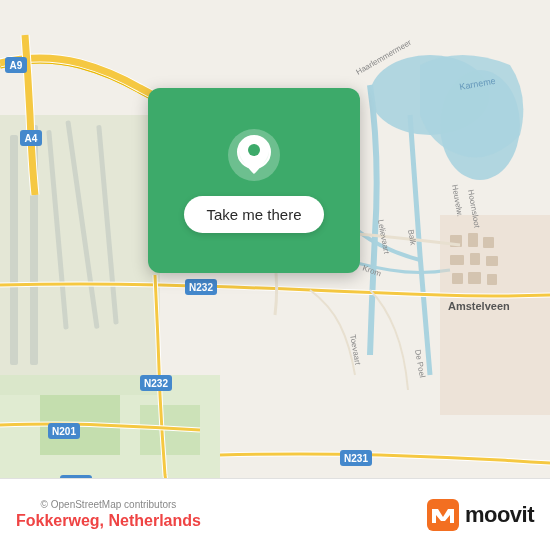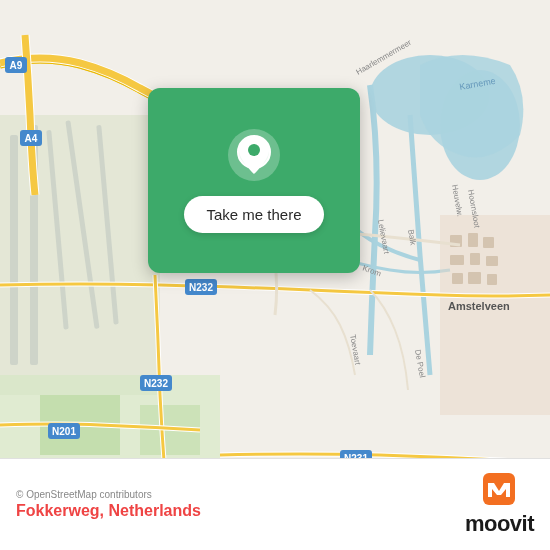--- a/index.html
+++ b/index.html
@@ -57,27 +57,28 @@
       font-weight: 500;
       cursor: pointer;
       white-space: nowrap;
       box-shadow: 0 2px 6px rgba(0,0,0,0.15);
     }
 
     
     #bottom-bar {
       position: absolute;
       bottom: 0; left: 0; right: 0;
-      height: 92px;
+      height: 72px;
       background: white;
       border-top: 1px solid #e0e0e0;
       display: flex;
       align-items: center;
       justify-content: space-between;
       padding: 0 16px;
+      text-align: center;
     }
 
     #bottom-left {
       display: flex;
       flex-direction: column;
       gap: 2px;
     }
 
     #attribution {
       font-size: 10px;
@@ -87,21 +88,20 @@
     #location-name {
       font-size: 16px;
       font-weight: 600;
       color: #ef4444;
     }
 
     #moovit-logo {
       display: flex;
       align-items: center;
       gap: 6px;
-      flex-direction: column;
     }
 
     #moovit-icon {
       width: 32px;
       height: 32px;
     }
 
     #moovit-text {
       font-size: 22px;
       font-weight: 700;

